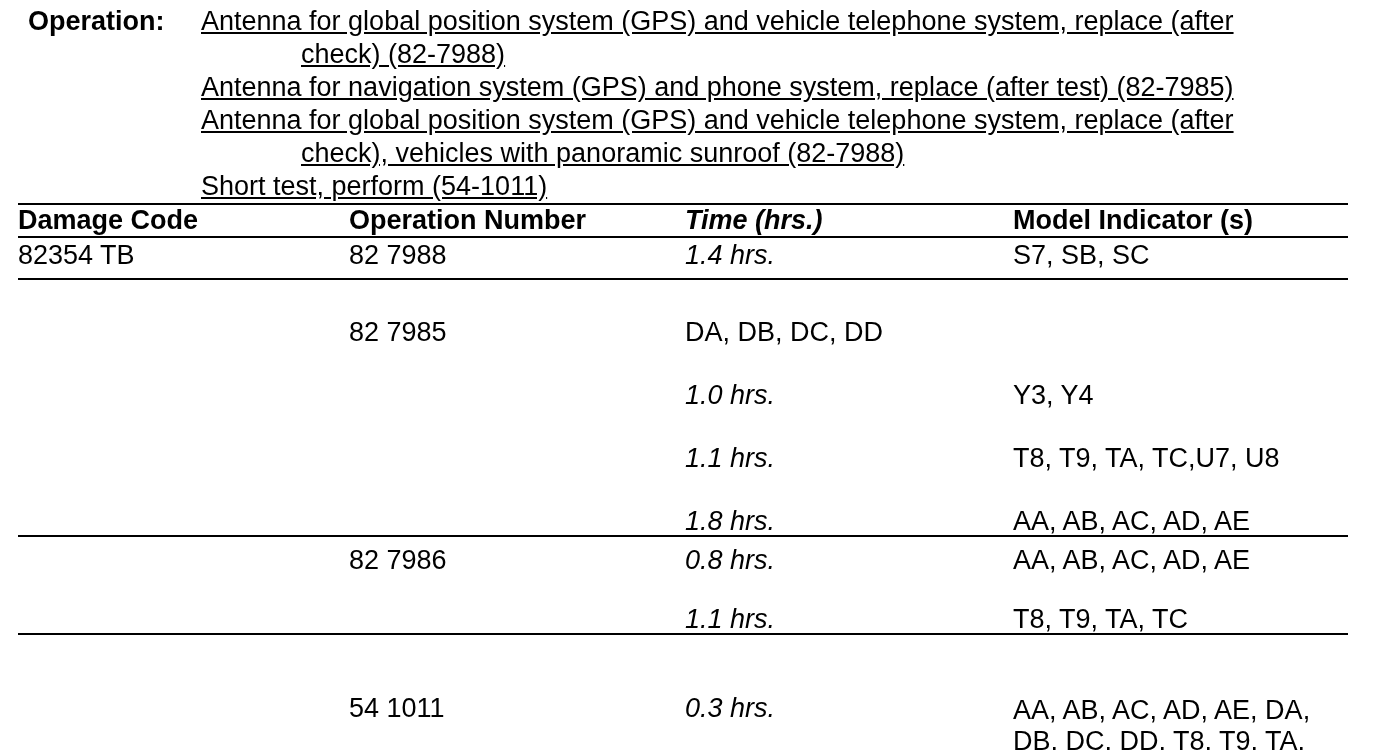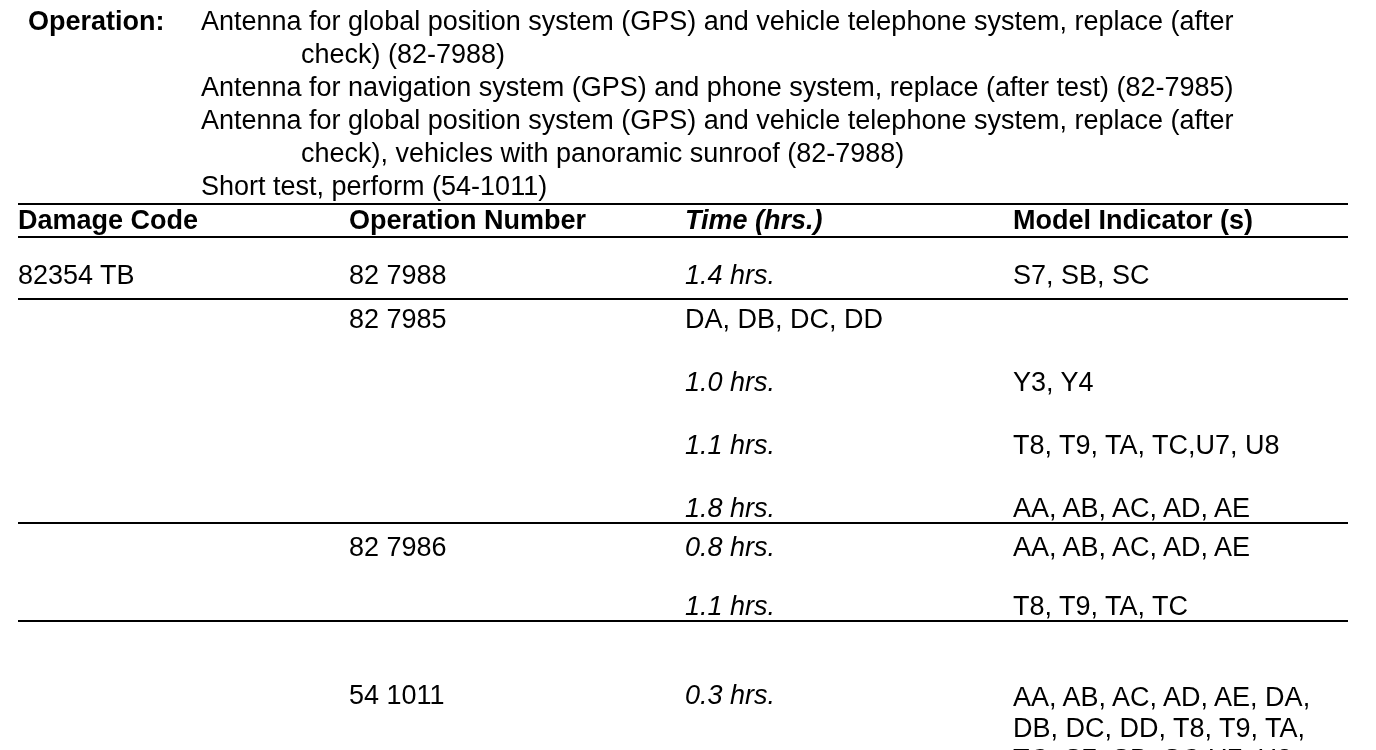--- a/index.html
+++ b/index.html
@@ -30,20 +30,21 @@
     line-height: 33px;
     flex: none;
   }
   .op-lines {
     flex: 1;
     min-width: 0;
   }
   .op-line {
     line-height: 33px;
     white-space: nowrap;
+    text-decoration: underline;
   }
   .op-line.indent {
     padding-left: 100px;
   }
   
   .optable {
     margin-left: 18px;
     width: 1330px;
     border-top: 2px solid #000;
   }
@@ -51,22 +52,22 @@
     display: flex;
     line-height: 27px;
     padding: 2px 0 2px 0;
     border-bottom: 2px solid #000;
     font-weight: bold;
   }
   .trow {
     display: flex;
     border-bottom: 2px solid #000;
   }
-  .trow.r0 { padding: 24px 0 9px 0; }
-  .trow.g1 { padding: 6px 0 0 0; }
+  .trow.r0 { padding: 4px 0 9px 0; }
+  .trow.g1 { padding: 6px 0 0 0; margin-top: 33px; }
   .trow.g2 { padding: 10px 0 0 0; }
   .trow.g3 { padding: 12px 0 0 0; margin-top: 48px; }
   .col-damage  { width: 331px; flex: none; }
   .col-opnum   { width: 336px; flex: none; }
   .col-time    { width: 328px; flex: none; font-style: italic; }
   .col-models  { width: 335px; flex: none; }
   .col-entries { flex: 1; min-width: 0; display: flex; flex-direction: column; }
   .g1 .col-entries { gap: 36px; }
   .g2 .col-entries { gap: 32px; }
   .entry { display: flex; }

